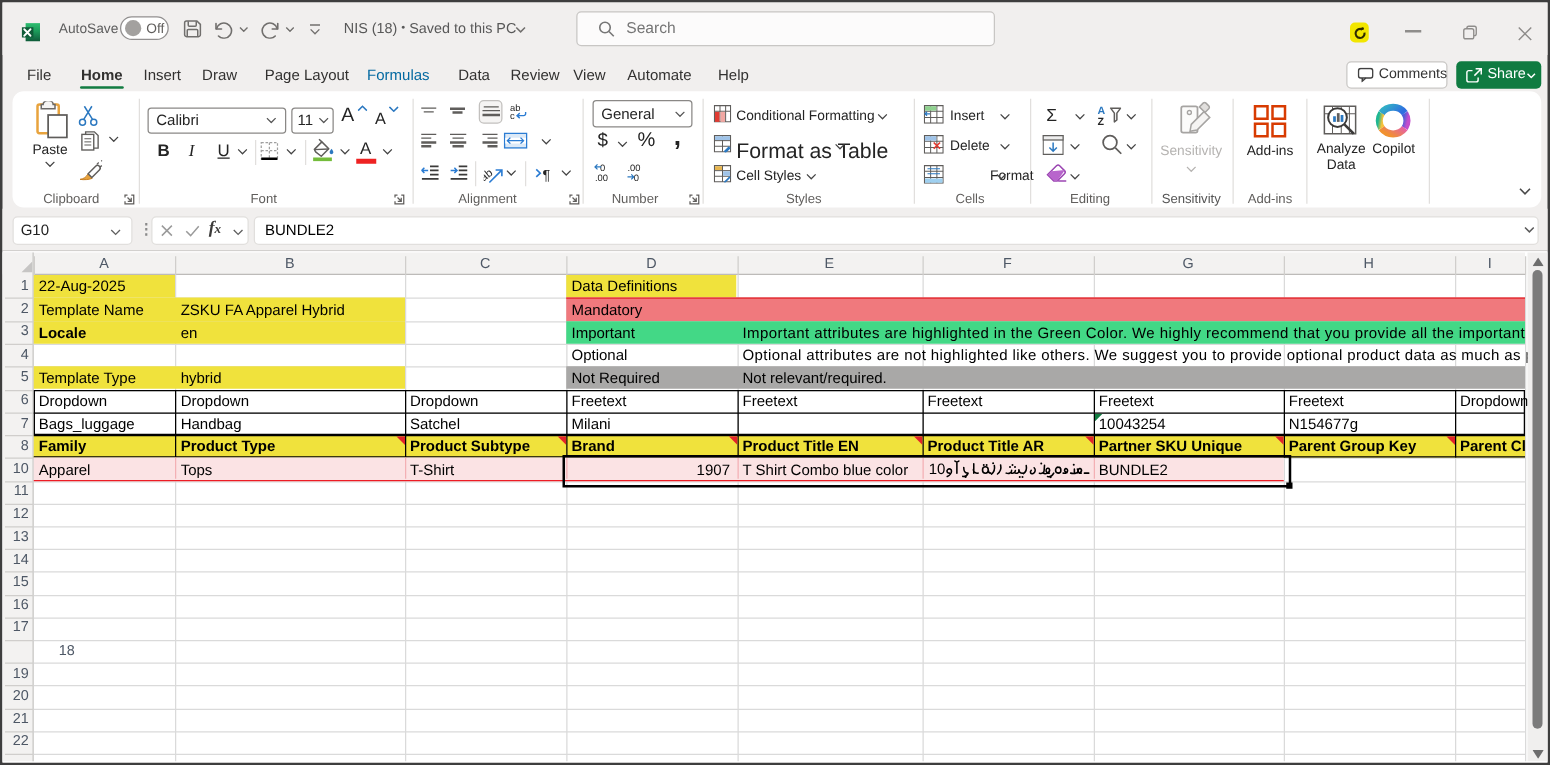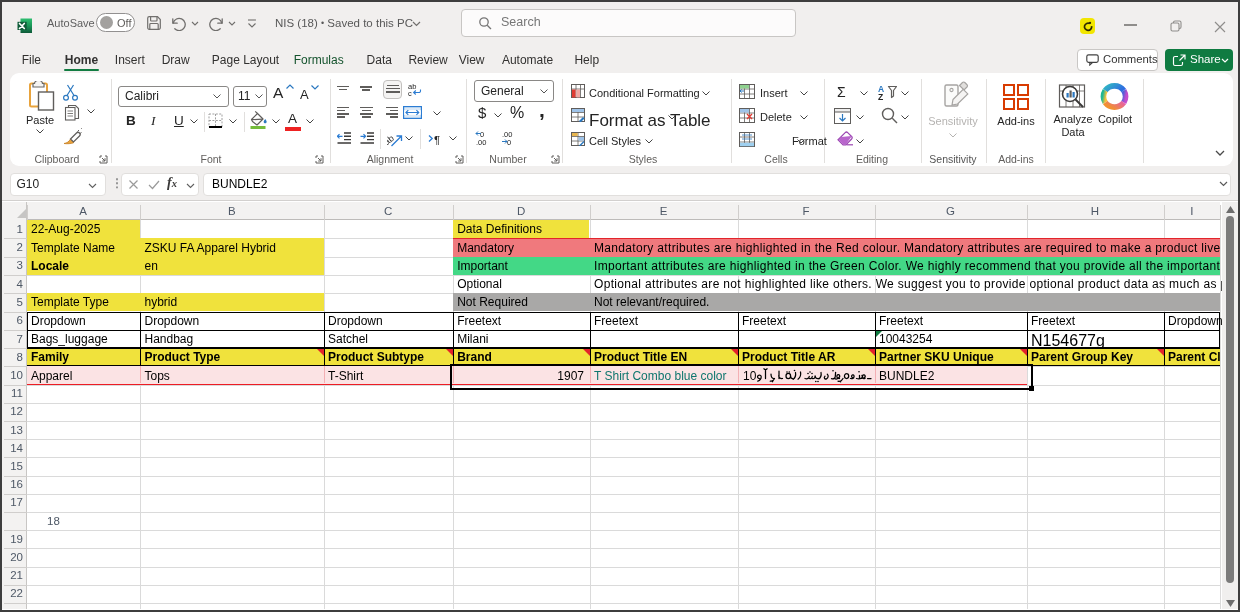--- a/index.html
+++ b/index.html
@@ -85,21 +85,21 @@
 </svg>
 <svg class="abs" style="left:1214px;top:20.5px" width="12" height="12" viewBox="0 0 12 12" fill="none" stroke="#8f8d8b" stroke-width="1.15">
   <path d="M1 1 L11 11 M11 1 L1 11"></path>
 </svg>
 
 <div class="txt" style="left:21.7px;top:53px;font-size:12px;color:#323130;">File</div>
 <div class="txt" style="left:64.8px;top:53px;font-size:12px;color:#323130;font-weight:bold;text-align:center;">Home</div>
 <div class="txt" style="left:114.8px;top:53px;font-size:12px;color:#323130;">Insert</div>
 <div class="txt" style="left:161.7px;top:53px;font-size:12px;color:#323130;">Draw</div>
 <div class="txt" style="left:211.8px;top:53px;font-size:12px;color:#323130;">Page Layout</div>
-<div class="txt" style="left:293.7px;top:53px;font-size:12px;color:#14532d;">Formulas</div>
+<div class="txt" style="left:293.7px;top:53px;font-size:12px;color:#0369a1;">Formulas</div>
 <div class="txt" style="left:366.6px;top:53px;font-size:12px;color:#323130;">Data</div>
 <div class="txt" style="left:408.4px;top:53px;font-size:12px;color:#323130;">Review</div>
 <div class="txt" style="left:458.7px;top:53px;font-size:12px;color:#323130;">View</div>
 <div class="txt" style="left:501.9px;top:53px;font-size:12px;color:#323130;">Automate</div>
 <div class="txt" style="left:574.4px;top:53px;font-size:12px;color:#323130;text-align:right;">Help</div>
 <div class="abs" style="left:64px;top:68.8px;width:34.5px;height:2.6px;background:#127c42;border-radius:1.5px;"></div>
 
 <div class="abs" style="left:1077px;top:48.5px;width:81px;height:22.5px;background:#fff;border:1px solid #c9c7c5;border-radius:4px;"></div>
 <svg class="abs" style="left:1086px;top:54px" width="13" height="12" viewBox="0 0 13 12" fill="none" stroke="#404040" stroke-width="1.15">
   <rect x="0.8" y="0.8" width="11.4" height="7.6" rx="1.8"></rect>
@@ -585,21 +585,20 @@
 <div class="abs" style="left:24.5px;top:402.5px;width:1193.5px;height:1px;background:#dadada;"></div>
 <div class="abs" style="left:24.5px;top:19.5px;width:113.5px;height:18.3px;background:#f0e23c;"></div>
       <div class="txt" style="left:29.0px;top:21.7px;font-size:12px;color:#000;">22-Aug-2025</div>
 <div class="abs" style="left:450.7px;top:19.5px;width:136.8px;height:18.3px;background:#f0e23c;"></div>
       <div class="txt" style="left:455.2px;top:21.7px;font-size:12px;color:#000;">Data Definitions</div>
 <div class="abs" style="left:24.5px;top:37.8px;width:297.0px;height:18.3px;background:#f0e23c;"></div>
 <div class="txt" style="left:29px;top:40.0px;font-size:12px;color:#000;">Template Name</div>
 <div class="txt" style="left:142.5px;top:40.0px;font-size:12px;color:#000;">ZSKU FA Apparel Hybrid</div>
 <div class="abs" style="left:450.7px;top:37.8px;width:767.3px;height:18.3px;background:#f0797d;border-top:1.6px solid #e3242b;"></div>
 <div class="txt" style="left:455.2px;top:40.0px;font-size:12px;color:#000;">Mandatory</div>
-<div class="txt" style="left:592px;top:40.0px;font-size:12px;color:#000;letter-spacing:0.33px;">Mandatory attributes are highlighted in the Red colour. Mandatory attributes are required to make a product live</div>
 <div class="abs" style="left:24.5px;top:56.1px;width:297.0px;height:18.3px;background:#f0e23c;"></div>
 <div class="txt" style="left:29px;top:58.2px;font-size:12px;color:#000;font-weight:bold;">Locale</div>
 <div class="txt" style="left:142.5px;top:58.2px;font-size:12px;color:#000;">en</div>
 <div class="abs" style="left:450.7px;top:56.1px;width:767.3px;height:18.3px;background:#43d886;"></div>
 <div class="txt" style="left:455.2px;top:58.2px;font-size:12px;color:#000;">Important</div>
 <div class="txt" style="left:592px;top:58.2px;font-size:12px;color:#000;letter-spacing:0.33px;">Important attributes are highlighted in the Green Color. We highly recommend that you provide all the important</div>
 <div class="txt" style="left:455.2px;top:76.6px;font-size:12px;color:#000;">Optional</div>
 <div class="txt" style="left:592px;top:76.6px;font-size:12px;color:#000;letter-spacing:0.33px;">Optional attributes are not highlighted like others. We suggest you to provide optional product data as much as p</div>
 <div class="abs" style="left:24.5px;top:92.7px;width:297.0px;height:18.3px;background:#f0e23c;"></div>
 <div class="txt" style="left:29px;top:94.9px;font-size:12px;color:#000;">Template Type</div>
@@ -624,21 +623,21 @@
 <div class="txt" style="left:592.0px;top:113.2px;font-size:12px;color:#000;">Freetext</div>
 <div class="txt" style="left:740.0px;top:113.2px;font-size:12px;color:#000;">Freetext</div>
 <div class="txt" style="left:877.0px;top:113.2px;font-size:12px;color:#000;">Freetext</div>
 <div class="txt" style="left:1029.0px;top:113.2px;font-size:12px;color:#000;">Freetext</div>
 <div class="txt" style="left:1166.0px;top:113.2px;font-size:12px;color:#000;">Dropdown</div>
 <div class="txt" style="left:29.0px;top:131.5px;font-size:12px;color:#000;">Bags_luggage</div>
 <div class="txt" style="left:142.5px;top:131.5px;font-size:12px;color:#000;">Handbag</div>
 <div class="txt" style="left:326.0px;top:131.5px;font-size:12px;color:#000;">Satchel</div>
 <div class="txt" style="left:455.2px;top:131.5px;font-size:12px;color:#000;">Milani</div>
 <div class="txt" style="left:877.0px;top:131.5px;font-size:12px;color:#000;">10043254</div>
-<div class="txt" style="left:1029.0px;top:131.5px;font-size:16px;color:#000;">N154677g</div>
+<div class="txt" style="left:1029.0px;top:131.5px;font-size:12px;color:#000;">N154677g</div>
 <svg class="abs" style="left:873.5px;top:130.3px" width="6" height="6">
         <path d="M0 0 L6 0 L0 6 Z" fill="#107c41"></path>
       </svg>
 <div class="abs" style="left:24.5px;top:147.6px;width:1193.5px;height:18.3px;background:#f0e23c;border-top:1.4px solid #000;border-bottom:1.4px solid #000;"></div>
 <div class="abs" style="left:138px;top:147.6px;width:1px;height:18.3px;background:#000;"></div>
 <div class="abs" style="left:321.5px;top:147.6px;width:1px;height:18.3px;background:#000;"></div>
 <div class="abs" style="left:450.7px;top:147.6px;width:1px;height:18.3px;background:#000;"></div>
 <div class="abs" style="left:587.5px;top:147.6px;width:1px;height:18.3px;background:#000;"></div>
 <div class="abs" style="left:735.5px;top:147.6px;width:1px;height:18.3px;background:#000;"></div>
 <div class="abs" style="left:872.5px;top:147.6px;width:1px;height:18.3px;background:#000;"></div>
@@ -678,21 +677,21 @@
 <div class="abs" style="left:138px;top:165.9px;width:1px;height:16.4px;background:#f3b0b4;"></div>
 <div class="abs" style="left:321.5px;top:165.9px;width:1px;height:16.4px;background:#f3b0b4;"></div>
 <div class="abs" style="left:450.7px;top:165.9px;width:1px;height:16.4px;background:#f3b0b4;"></div>
 <div class="abs" style="left:587.5px;top:165.9px;width:1px;height:16.4px;background:#f3b0b4;"></div>
 <div class="abs" style="left:735.5px;top:165.9px;width:1px;height:16.4px;background:#f3b0b4;"></div>
 <div class="abs" style="left:872.5px;top:165.9px;width:1px;height:16.4px;background:#f3b0b4;"></div>
 <div class="txt" style="left:29px;top:168.0px;font-size:12px;color:#000;">Apparel</div>
 <div class="txt" style="left:142.5px;top:168.0px;font-size:12px;color:#000;">Tops</div>
 <div class="txt" style="left:326px;top:168.0px;font-size:12px;color:#000;">T-Shirt</div>
 <div class="txt" style="left:450.7px;top:168.0px;width:131.3px;text-align:right;font-size:12px;color:#000;">1907</div>
-<div class="txt" style="left:592px;top:168.0px;font-size:12px;color:#0f766e;">T Shirt Combo blue color</div>
+<div class="txt" style="left:592px;top:168.0px;font-size:12px;color:#000000;">T Shirt Combo blue color</div>
 <div class="txt" style="left:877px;top:168.0px;font-size:12px;color:#000;">BUNDLE2</div>
 <svg class="abs" style="left:741px;top:167.7px" width="130" height="15" viewBox="0 0 130 15">
 <text x="0" y="11.5" font-size="12" fill="#000" font-family="Liberation Sans">10</text>
 <g fill="none" stroke="#000" stroke-width="1.25" stroke-linecap="round">
 <path d="M16.5 10.5 c-1.8 0 -2.6 -1.8 -1.3 -2.9 c1.2 -1 3 -0.3 3 1.2 c0 1.2 -1 3.6 -3.4 4.4"></path>
 <path d="M22.5 10.5 v-8.5 m-1.6 -1.2 c0.8 0.8 2.4 0.8 3.2 0"></path>
 <path d="M28 6 c0 2.5 1 4.5 3 4.5 M31.5 10.5 c-1 2.3 -2.6 3 -4.3 2.6"></path>
 <path d="M36 10.5 v-7.5 M39.5 10.5 c-2 0.3 -3.8 -0.8 -3.8 -2.8"></path>
 <path d="M43 8 a2.3 2.6 0 1 0 4.6 0 a2.3 2.6 0 1 0 -4.6 0 M47.6 8 c0 1.3 0.5 2.5 2 2.5"></path>
 <path d="M52.5 4.5 c0.5 2.8 0 5 -2.3 6.8"></path>

